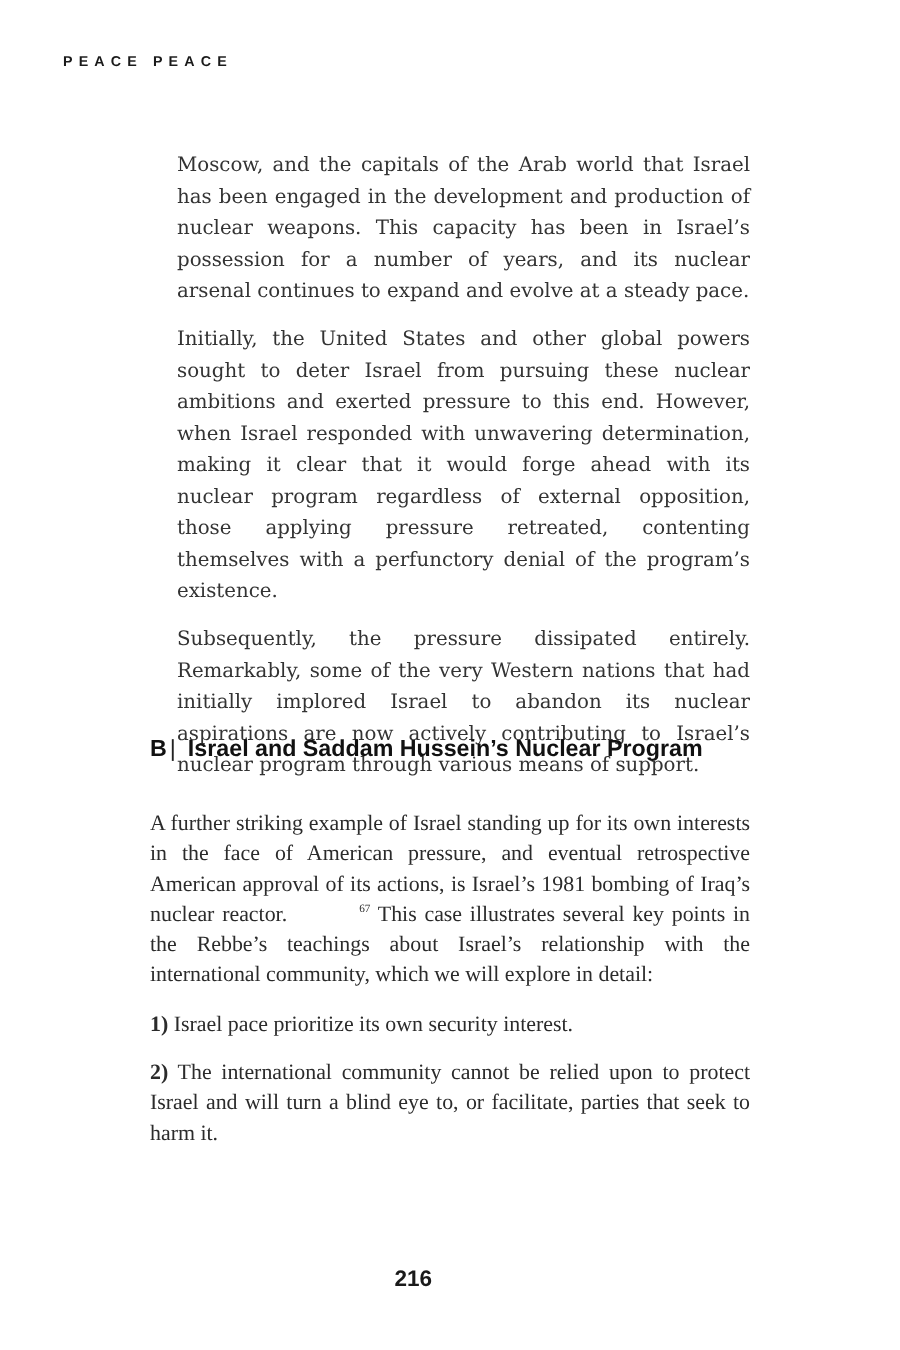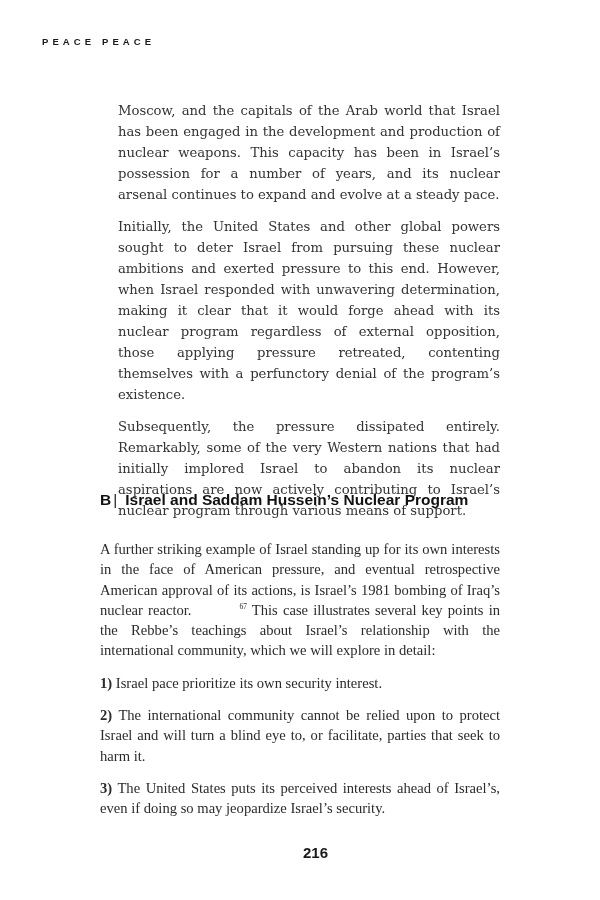--- a/index.html
+++ b/index.html
@@ -84,36 +84,34 @@
     .page-number {
       position: absolute;
       left: 0;
       width: 551px;
       top: 844px;
       text-align: center;
       font-family: "Liberation Sans", "DejaVu Sans", sans-serif;
       font-weight: bold;
       font-size: 15px;
       color: #1a1a1a;
-      margin-left: 40px;
     }
   </style>
 </head>
 <body>
 
 <div class="running-head">PEACE PEACE</div>
 
 <div class="quote-block">
   <p>Moscow, and the capitals of the Arab world that Israel has been engaged in the development and production of nuclear weapons. This capacity has been in Israel’s possession for a number of years, and its nuclear arsenal continues to expand and evolve at a steady pace.</p>
   <p>Initially, the United States and other global powers sought to deter Israel from pursuing these nuclear ambitions and exerted pressure to this end. However, when Israel responded with unwavering determination, making it clear that it would forge ahead with its nuclear program regardless of external opposition, those applying pressure retreated, contenting themselves with a perfunctory denial of the program’s existence.</p>
   <p>Subsequently, the pressure dissipated entirely. Remarkably, some of the very Western nations that had initially implored Israel to abandon its nuclear aspirations are now actively contributing to Israel’s nuclear program through various means of support.</p>
 </div>
 
 <h2 class="section-heading"><span class="sec-letter">B</span><span class="sec-bar">|</span><span>Israel and Saddam Hussein’s Nuclear Program</span></h2>
 
 <div class="body-text">
   <p><span>A further striking example of Israel standing up for its own interests in the face of American pressure, and eventual retrospective American approval of its actions, is Israel’s 1981 bombing of Iraq’s nuclear reactor.</span><sup>67</sup><span> This case illustrates several key points in the Rebbe’s teachings about Israel’s relationship with the international community, which we will explore in detail:</span></p>
   <p><span class="num">1)</span><span> Israel pace prioritize its own security interest.</span></p>
   <p><span class="num">2)</span><span> The international community cannot be relied upon to protect Israel and will turn a blind eye to, or facilitate, parties that seek to harm it.</span></p>
-  <p><span class="num">3)</span><span> The United States puts its perceived interests ahead of Israel’s, even if doing so may jeopardize Israel’s security.</span></p>
 </div>
 
 <div class="page-number">216</div>
 
 </body></html>

